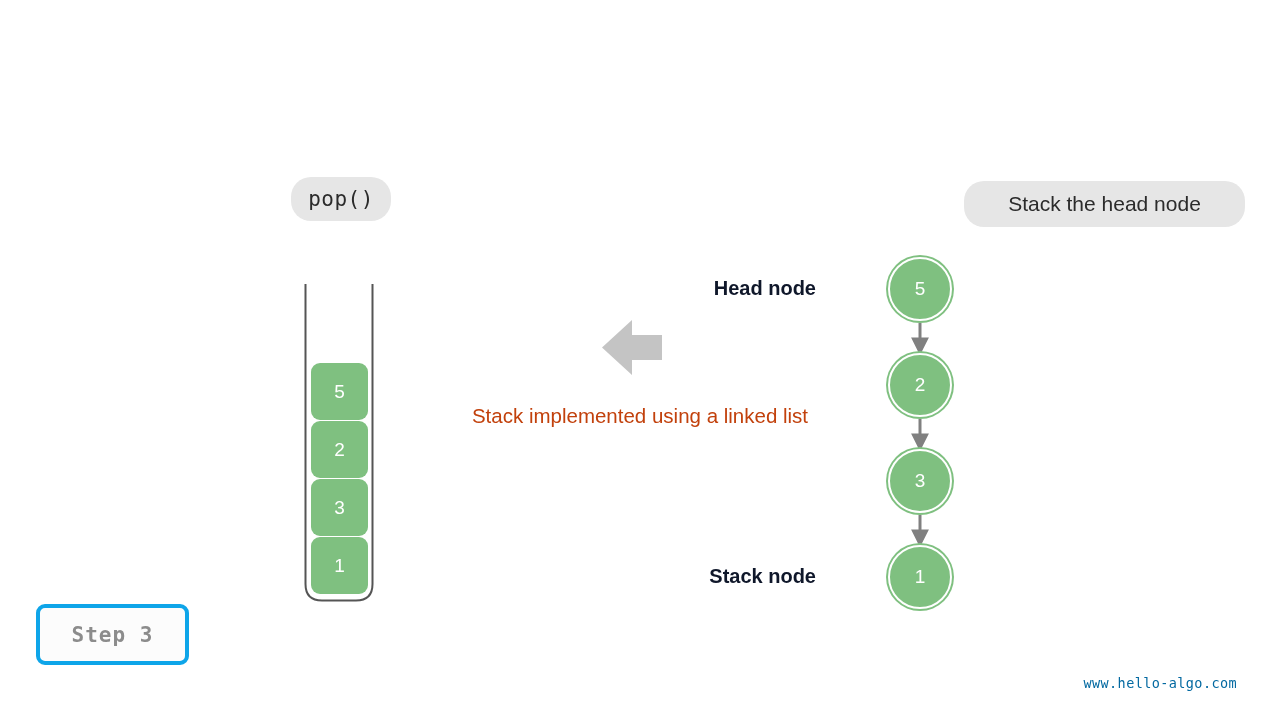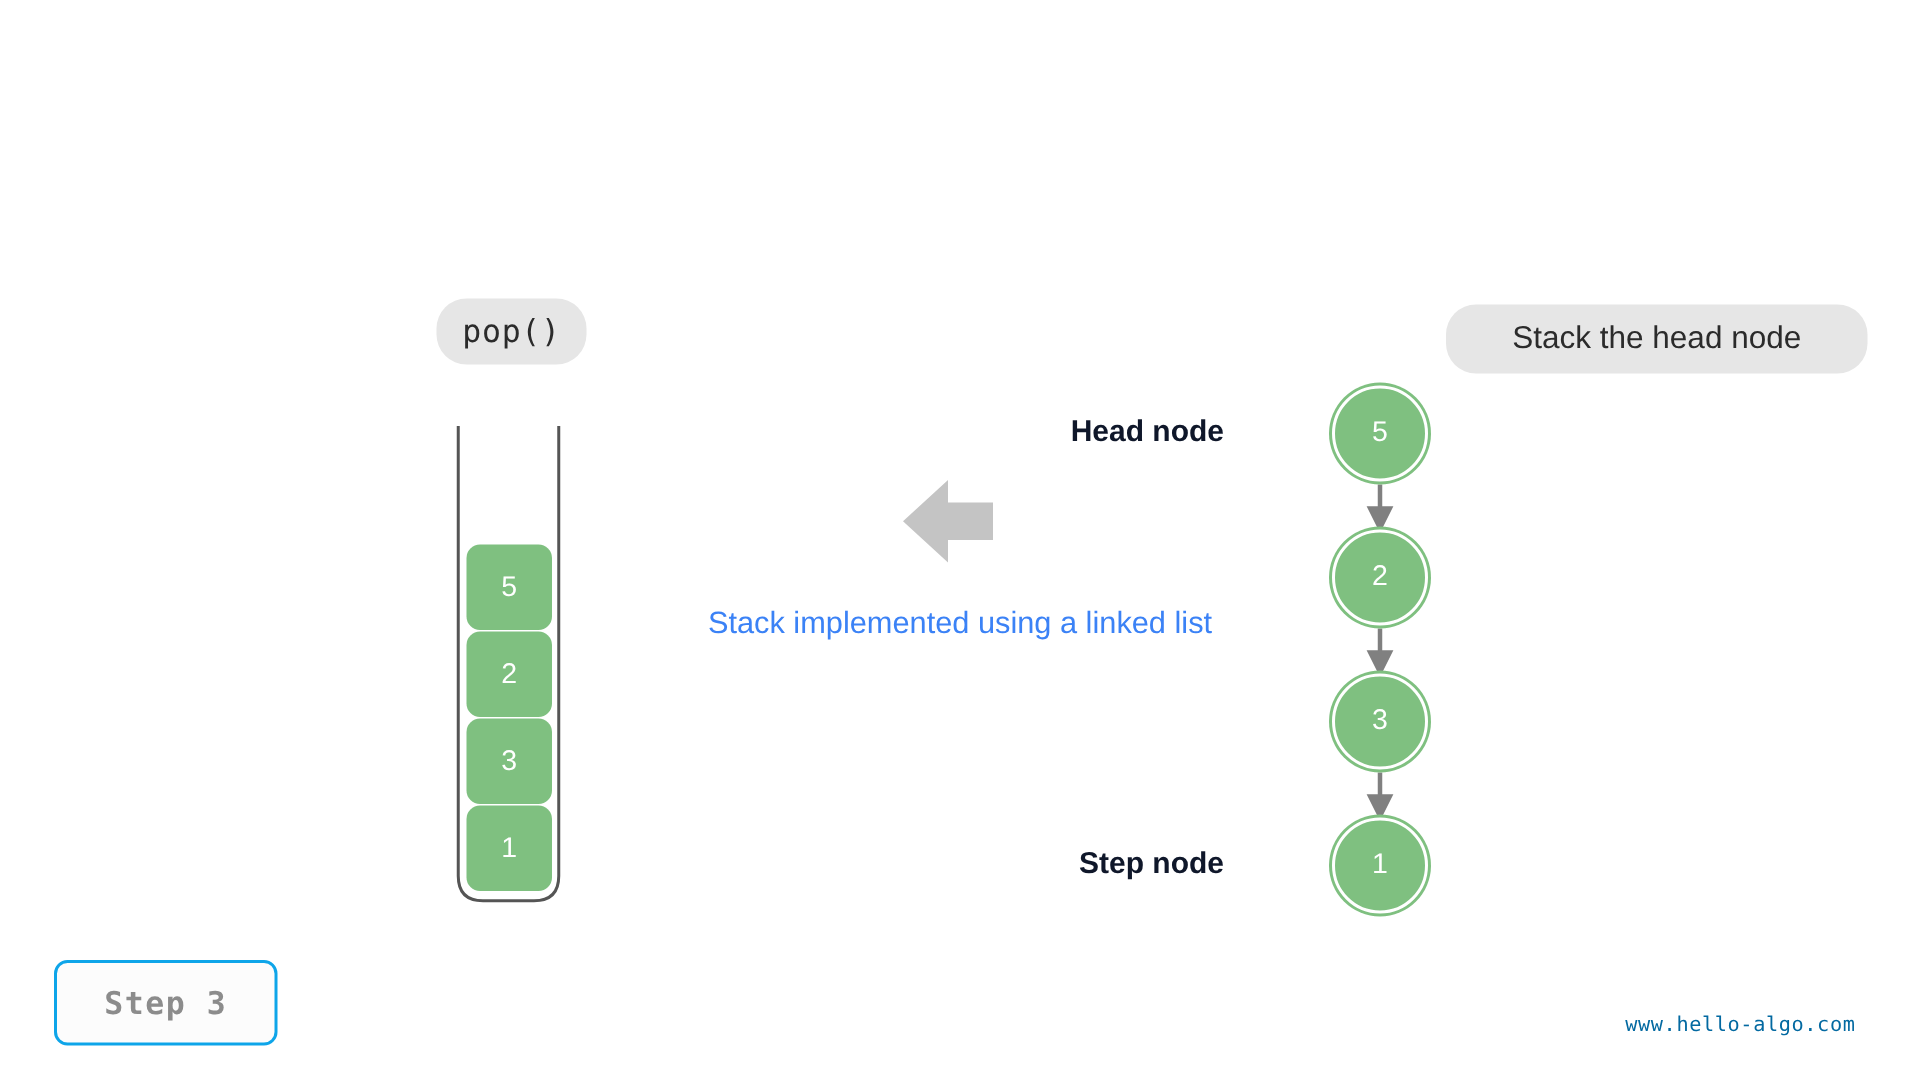--- a/index.html
+++ b/index.html
@@ -24,21 +24,20 @@
   
   .chip {
     position: absolute;
     background: #e6e6e6;
     border-radius: 20px;
     display: flex;
     align-items: center;
     justify-content: center;
     color: #2b2b2b;
     white-space: nowrap;
-    margin-top: 22px;
   }
   #op-chip {
     left: 291px;
     top: 177px;
     width: 100px;
     height: 44px;
     font-family: "DejaVu Sans Mono", monospace;
     font-size: 21px;
     letter-spacing: 0.5px;
   }
@@ -46,25 +45,25 @@
     left: 964px;
     top: 181px;
     width: 281px;
     height: 46px;
     font-size: 21px;
   }
 
   #step-badge {
     position: absolute;
     left: 36px;
-    top: 640px;
+    top: 604px;
     width: 145px;
     height: 53px;
     background: #fcfcfc;
-    border: 2px solid #0ea5e9;
+    border: 4px solid #0ea5e9;
     border-radius: 9px;
     display: flex;
     align-items: center;
     justify-content: center;
     font-family: "DejaVu Sans Mono", monospace;
     font-weight: bold;
     font-size: 21px;
     color: #8c8c8c;
     letter-spacing: 1px;
   }
@@ -80,21 +79,21 @@
   }
 
   
   #caption {
     position: absolute;
     left: 441px;
     top: 404px;
     width: 398px;
     text-align: center;
     font-size: 20.5px;
-    color: #3b82f6;
+    color: #c2410c;
     white-space: nowrap;
   }
 
   
   #flow-arrow {
     position: absolute;
     left: 602px;
     top: 319px;
     width: 60px;
     height: 57px;
@@ -201,21 +200,21 @@
     </div>
   </div>
 
   <svg id="flow-arrow" viewBox="0 0 60 57">
     <path d="M0 28.5 L30 1 L30 16 L60 16 L60 41 L30 41 L30 56 Z" fill="#c4c4c4"></path>
   </svg>
 
   <div id="caption">Stack implemented using a linked list</div>
 
   <div class="side-label" id="head-label">Head node</div>
-  <div class="side-label" id="tail-label">Step node</div>
+  <div class="side-label" id="tail-label">Stack node</div>
 
   <div id="linked-list">
     <svg id="list-arrows" viewBox="0 0 64 352">
       <g stroke="#808080" stroke-width="3" fill="#808080">
         <line x1="32" y1="66" x2="32" y2="86"></line>
         <polygon points="32,95 25.5,82 38.5,82"></polygon>
         <line x1="32" y1="162" x2="32" y2="182"></line>
         <polygon points="32,191 25.5,178 38.5,178"></polygon>
         <line x1="32" y1="258" x2="32" y2="278"></line>
         <polygon points="32,287 25.5,274 38.5,274"></polygon>

